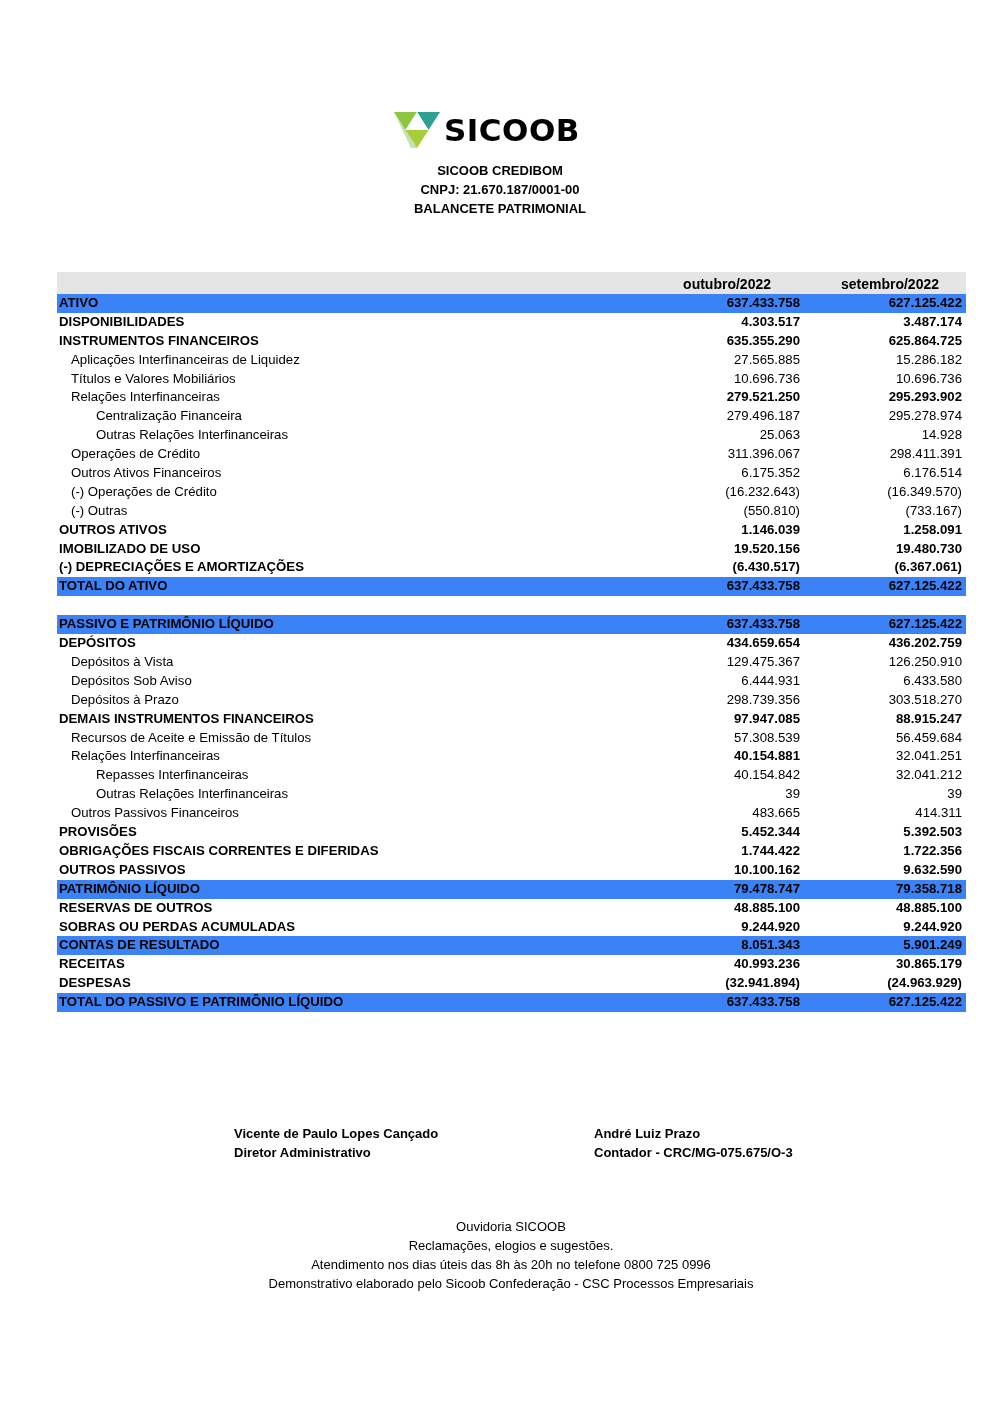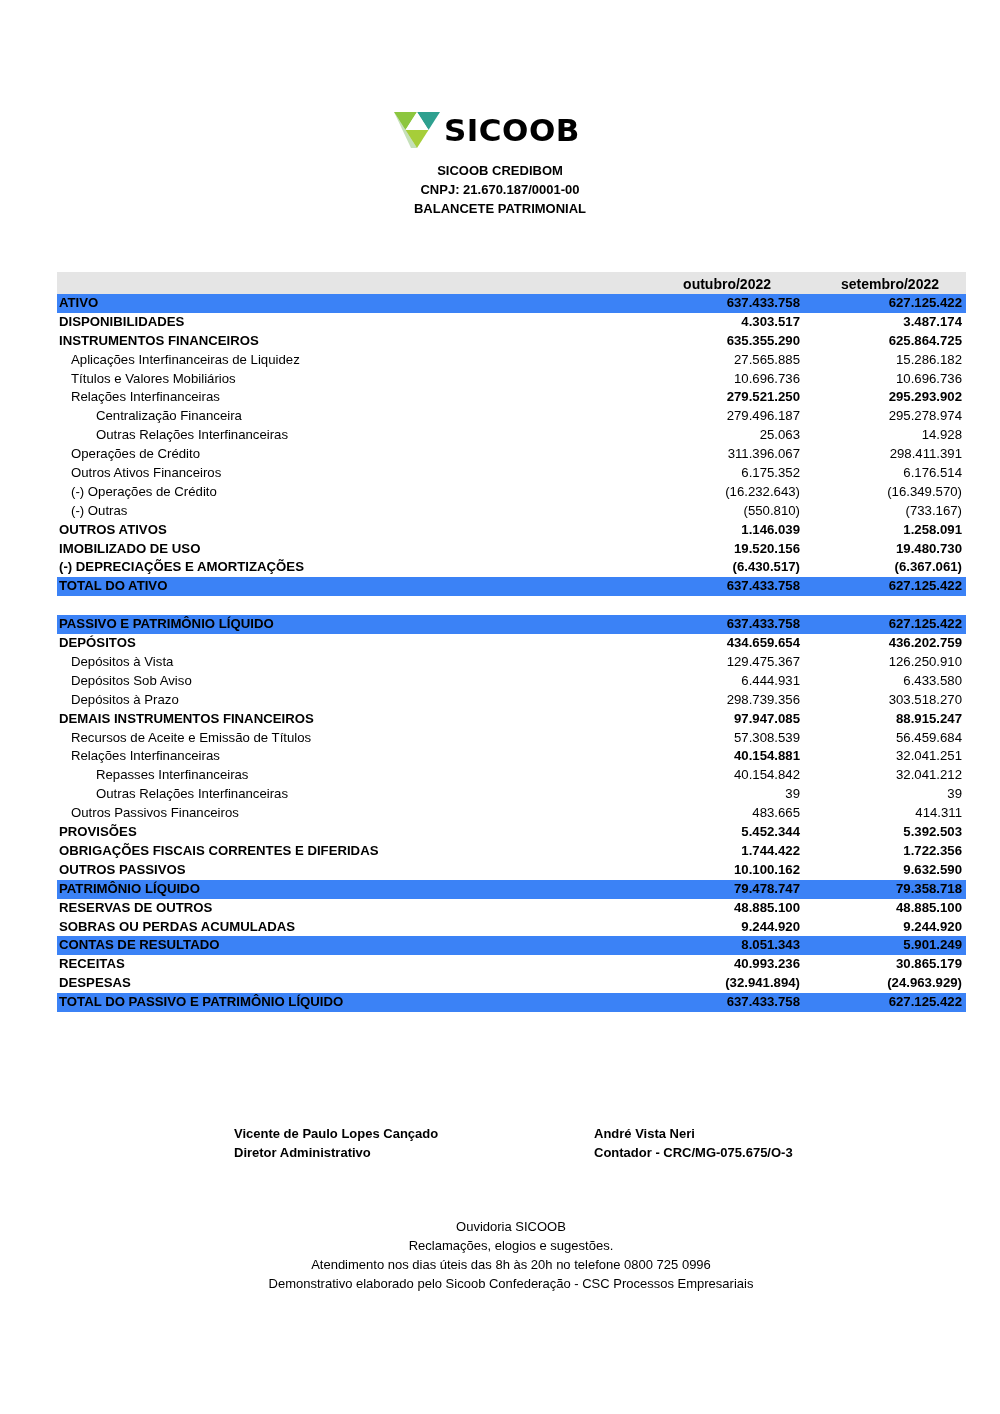--- a/index.html
+++ b/index.html
@@ -244,21 +244,21 @@
         <span class="v2">627.125.422</span>
       </div>
     </div>
 </div>
 
 <div class="sig left">
   <div>Vicente de Paulo Lopes Cançado</div>
   <div>Diretor Administrativo</div>
 </div>
 <div class="sig right">
-  <div>André Vista Neri</div>
+  <div>André Luiz Prazo</div>
   <div>Contador - CRC/MG-075.675/O-3</div>
 </div>
 
 <div class="footer">
   <div>Ouvidoria SICOOB</div>
   <div>Reclamações, elogios e sugestões.</div>
   <div>Atendimento nos dias úteis das 8h às 20h no telefone 0800 725 0996</div>
   <div>Demonstrativo elaborado pelo Sicoob Confederação - CSC Processos Empresariais</div>
 </div>
 

